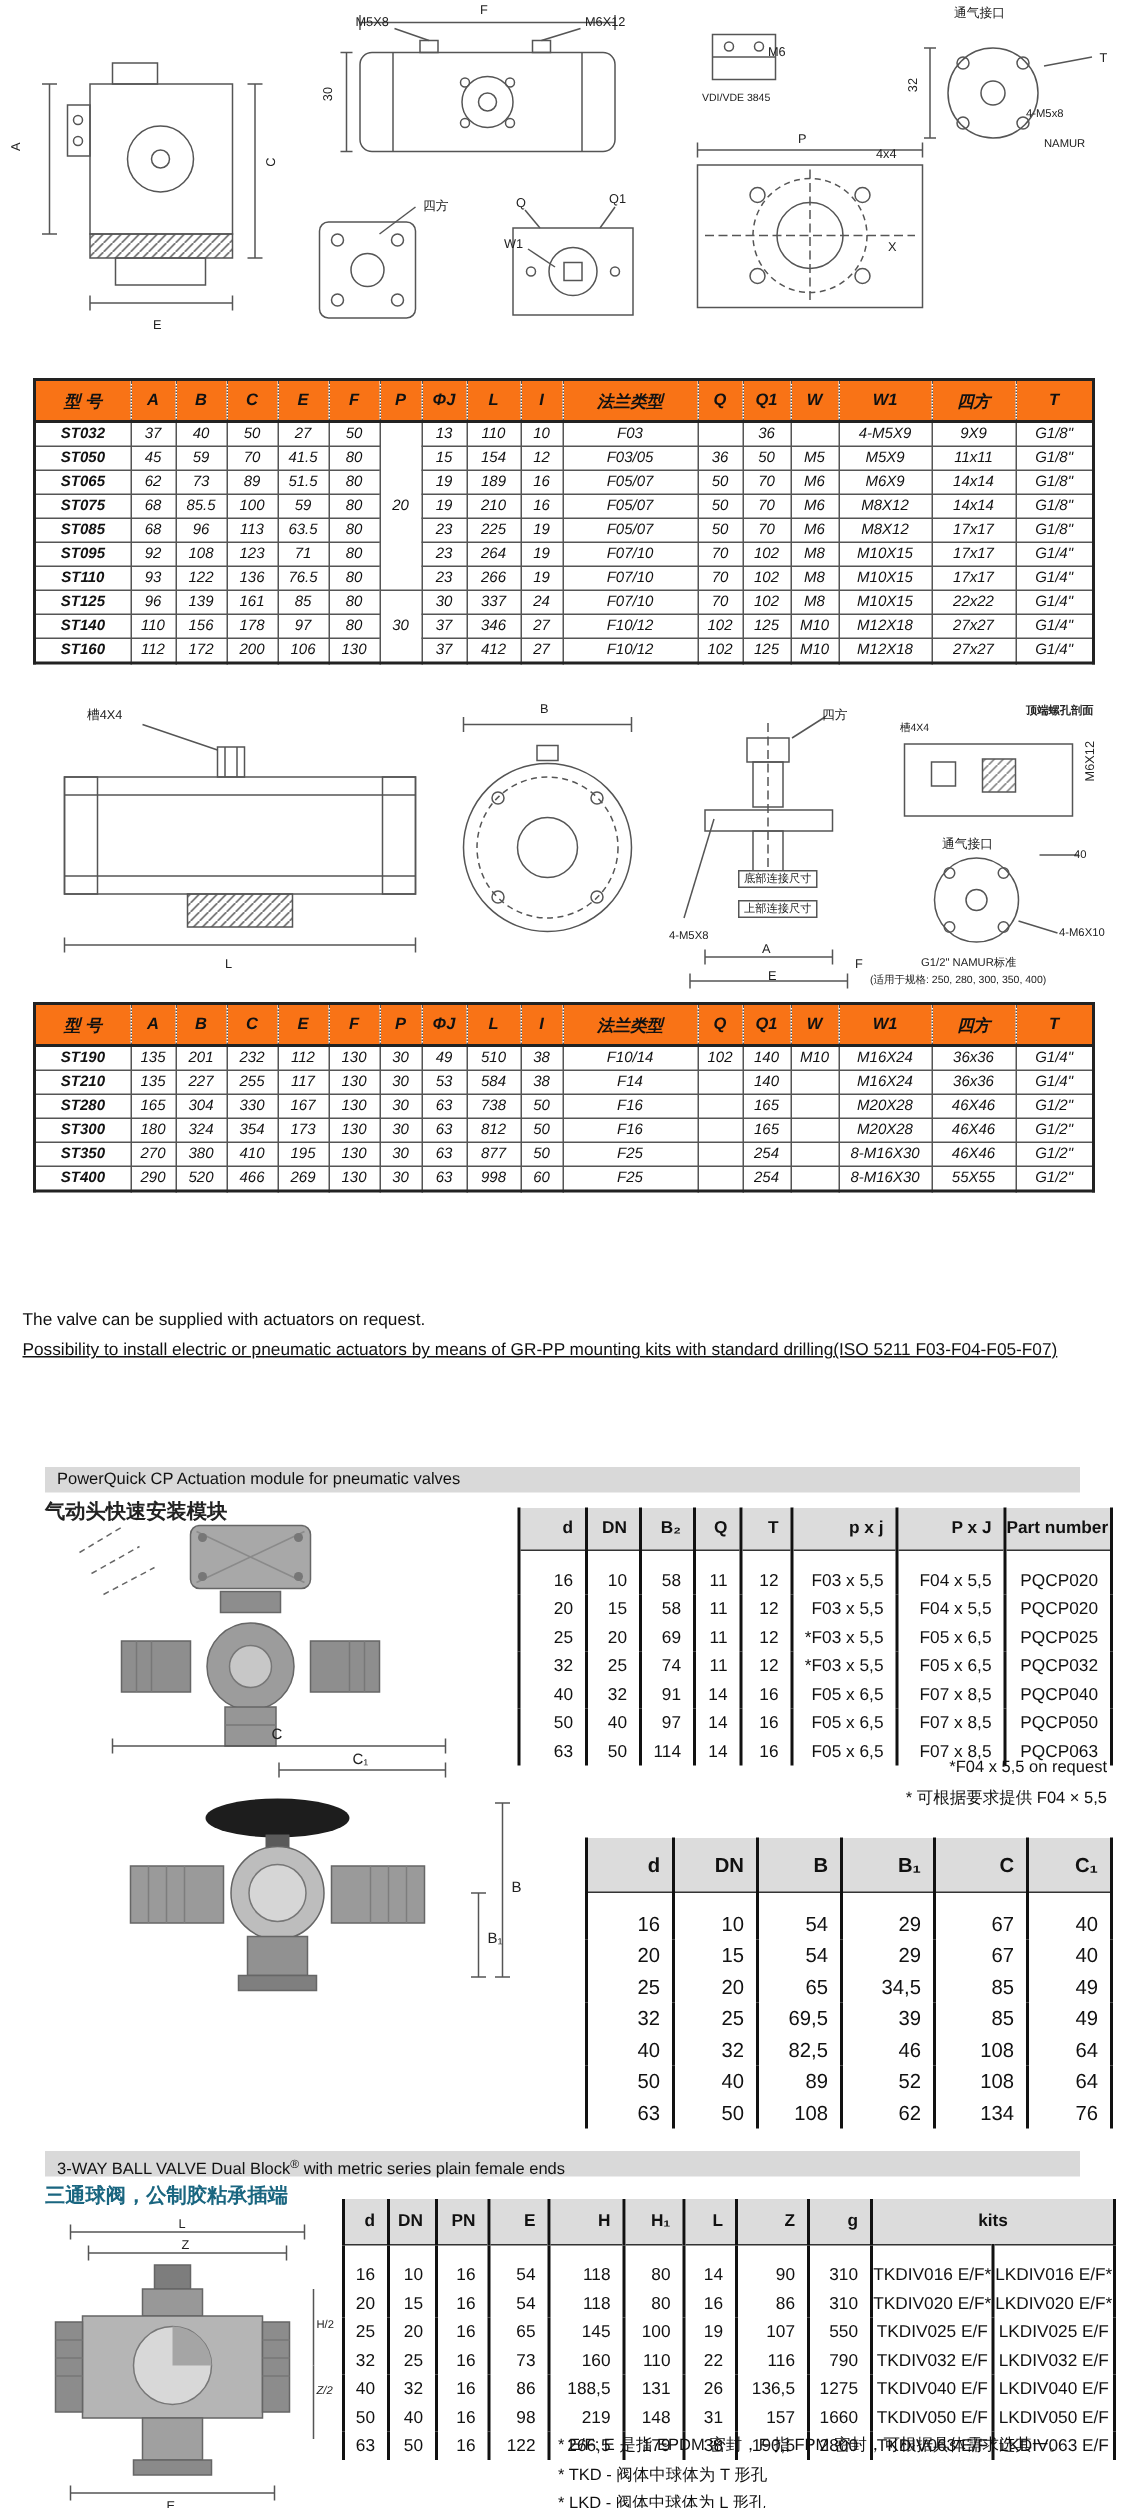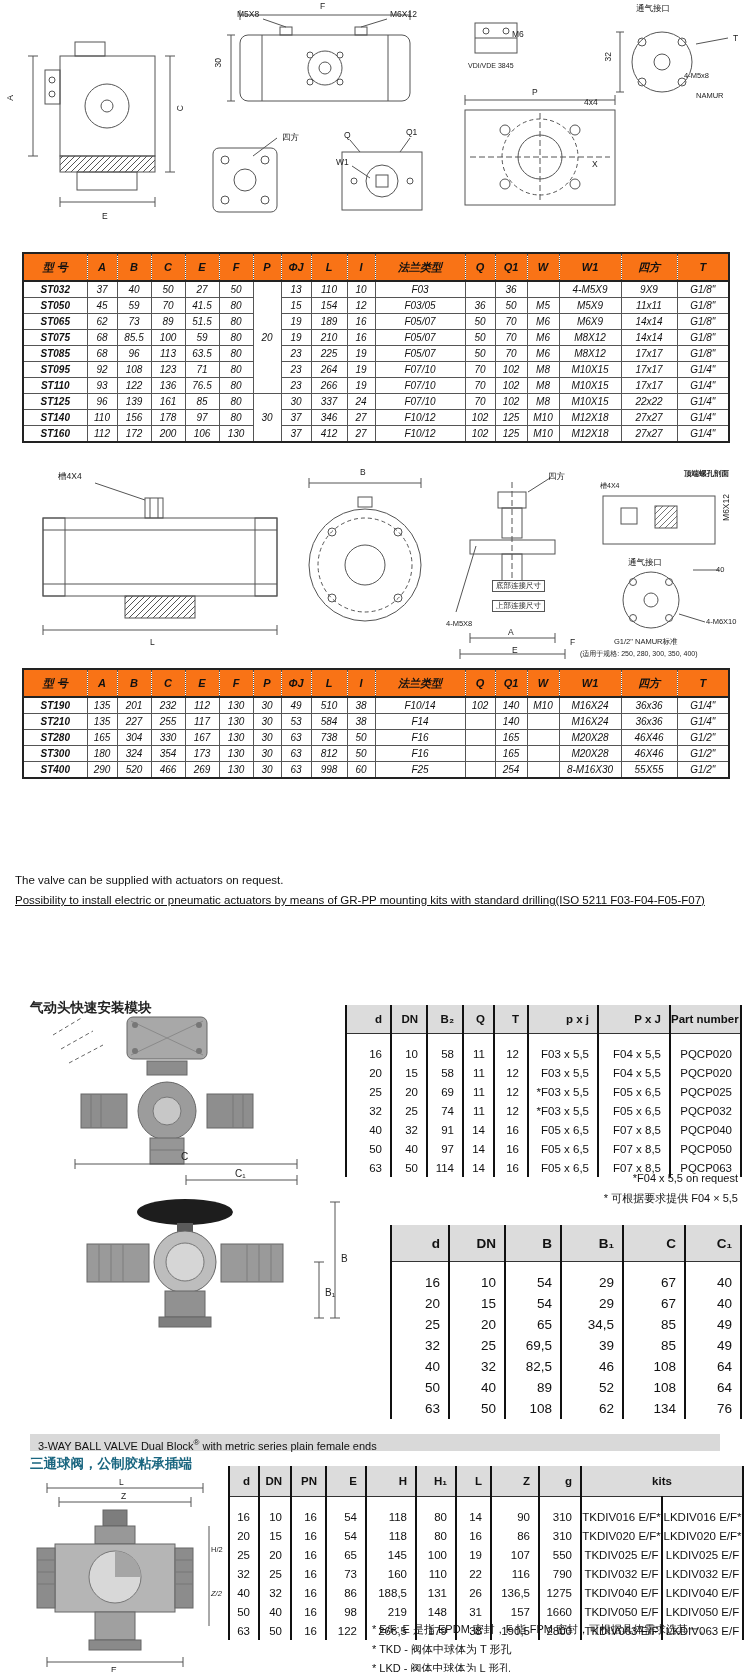--- a/index.html
+++ b/index.html
@@ -606,20 +606,39 @@
           <td>50</td>
           <td>F16</td>
           <td></td>
           <td>165</td>
           <td></td>
           <td>M20X28</td>
           <td>46X46</td>
           <td>G1/2"</td>
         </tr>
         <tr>
+          <td>ST350</td>
+          <td>270</td>
+          <td>380</td>
+          <td>410</td>
+          <td>195</td>
+          <td>130</td>
+          <td>30</td>
+          <td>63</td>
+          <td>877</td>
+          <td>50</td>
+          <td>F25</td>
+          <td></td>
+          <td>254</td>
+          <td></td>
+          <td>8-M16X30</td>
+          <td>46X46</td>
+          <td>G1/2"</td>
+        </tr>
+        <tr>
           <td>ST400</td>
           <td>290</td>
           <td>520</td>
           <td>466</td>
           <td>269</td>
           <td>130</td>
           <td>30</td>
           <td>63</td>
           <td>998</td>
           <td>60</td>
@@ -630,20 +649,21 @@
           <td>8-M16X30</td>
           <td>55X55</td>
           <td>G1/2"</td>
         </tr>
       </tbody>
     </table>
 
   <span class="para" style="left:15px;top:874px;">The valve can be supplied with actuators on request.</span>
   <span class="para" style="left:15px;top:894px;text-decoration:underline;">Possibility to install electric or pneumatic actuators by means of GR-PP mounting kits with standard drilling(ISO 5211 F03-F04-F05-F07)</span>
 
+  <div class="graybar" style="left:30px;top:978px;width:682px;">PowerQuick CP  Actuation module for pneumatic valves</div>
   <div class="zh-title" style="left:30px;top:999px;">气动头快速安装模块</div>
 
   <svg class="abs" style="left:35px;top:1005px;" width="290" height="165" viewBox="0 0 290 165">
     <line x1="18" y1="30" x2="48" y2="12" stroke="#666" stroke-dasharray="4 3"></line>
     <line x1="26" y1="44" x2="58" y2="26" stroke="#666" stroke-dasharray="4 3"></line>
     <line x1="34" y1="58" x2="68" y2="40" stroke="#666" stroke-dasharray="4 3"></line>
     <rect x="92" y="12" width="80" height="42" rx="6" fill="#a8a8a8" stroke="#666"></rect>
     <line x1="96" y1="16" x2="168" y2="50" stroke="#8a8a8a"></line>
     <line x1="168" y1="16" x2="96" y2="50" stroke="#8a8a8a"></line>
     <circle cx="100" cy="20" r="3" fill="#777"></circle>

